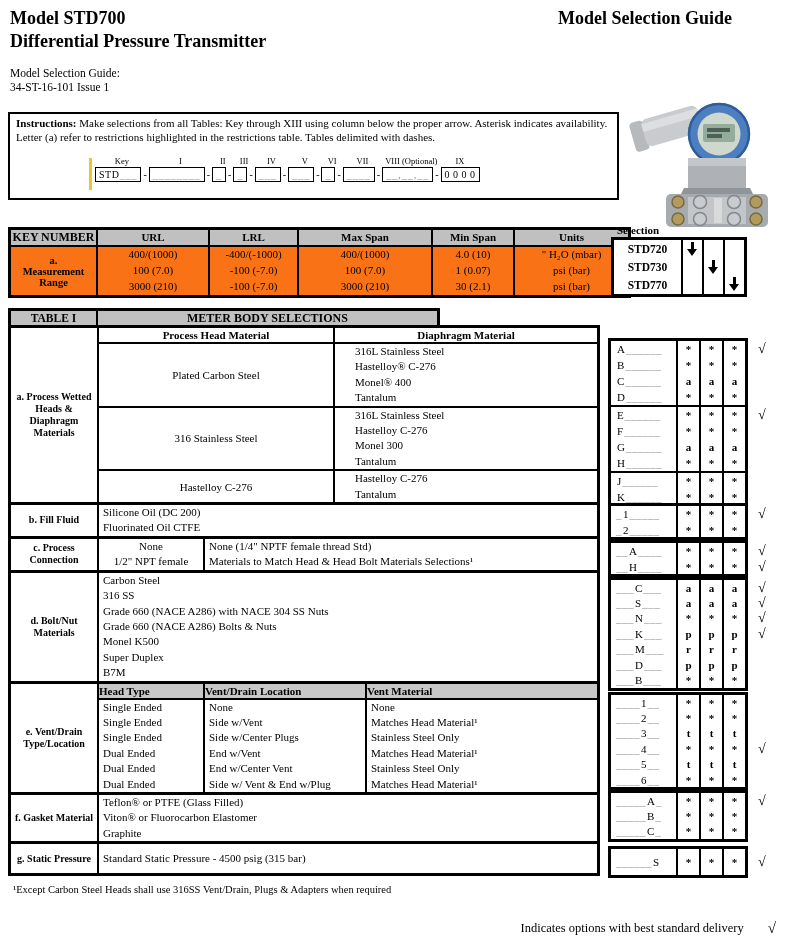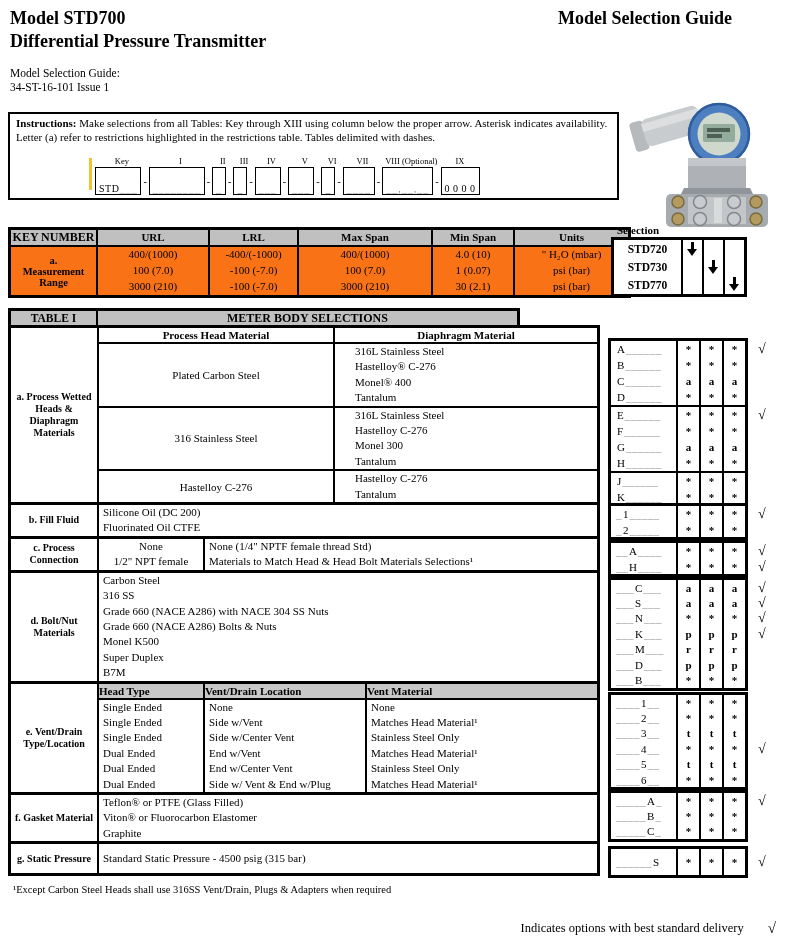--- a/index.html
+++ b/index.html
@@ -18,22 +18,22 @@
   .g-doc{left:10px;top:80px}
 
   
   .instr{left:8px;top:112px;width:611px;height:88px;border:2px solid #000;padding:3px 6px}
   .instr-text{font-size:11px;line-height:13.5px}
   .yellowline{position:absolute;left:79px;top:44px;width:3px;height:32px;background:#ecc52f}
   .keyrow{position:absolute;left:85px;top:42px;display:flex;align-items:flex-end}
   .kfield{display:flex;flex-direction:column;align-items:center}
   .klabel{font-size:8.5px;line-height:11px;white-space:nowrap}
   .kline{display:flex;align-items:center}
-  .kbox{border:1.5px solid #000;height:28px;padding:0 3px;font-size:10px;
-        display:flex;align-items:flex-end;white-space:nowrap}
+  .kbox{border:1.5px solid #000;height:15px;padding:0 3px;font-size:10px;
+        display:flex;align-items:center;white-space:nowrap}
   .ksolid{letter-spacing:0.5px}
   .ksep{margin:0 2px;font-size:10px}
   .keyrow .kfield:last-of-type .ksep{display:none}
   .dash{color:#8a8a8a;letter-spacing:1px}
 
   
   .device{left:618px;top:100px}
 
   
   .keytable{left:8px;top:227px;width:623px;border:3px solid #000;font-size:11px;background:#f97316}
@@ -62,21 +62,21 @@
   .ksel-models{flex:1}
   .ksel-model{height:18px;line-height:18px;text-align:center;font-size:11.5px;font-weight:600}
   .acol{flex:0 0 21px;border-left:2.5px solid #000;position:relative}
   .dn-arrow{position:absolute;left:50%;margin-left:-6px;width:12px;height:15px}
   .dn-arrow::before{content:"";position:absolute;left:4.5px;top:0;width:3px;height:8px;background:#000}
   .dn-arrow::after{content:"";position:absolute;left:0.5px;top:7px;border-left:5.5px solid transparent;
                    border-right:5.5px solid transparent;border-top:7.5px solid #000}
   .a-pos0{top:2px}.a-pos1{top:20px}.a-pos2{top:37px}
 
   
-  .t1head{left:8px;top:308px;width:512px;height:17px;background:#c0c0c0;border:3px solid #000;
+  .t1head{left:8px;top:308px;width:432px;height:17px;background:#c0c0c0;border:3px solid #000;
           border-bottom:none;display:flex;font-weight:bold}
   .t1title{flex:0 0 87px;border-right:2.5px solid #000;text-align:center;line-height:14px;font-size:11.5px}
   .t1heading{flex:1;text-align:center;line-height:14px;font-size:12px}
   .t1body{left:8px;top:325px;width:592px;border:3px solid #000;background:#fff;font-size:11px}
   .sec{display:flex;border-top:3px solid #000}
   .sec:first-child{border-top:none}
   .sec-label{flex:0 0 88px;border-right:2.5px solid #000;display:flex;align-items:center;
              justify-content:center;text-align:center;font-weight:bold;font-size:10px;
              line-height:12px;padding:1px 2px}
   .sec-content{flex:1;min-width:0}
@@ -447,21 +447,21 @@
             </div>
 
             <div class="e-row">
               <div class="e-c1">Single Ended</div>
               <div class="e-c2">Side w/Vent</div>
               <div class="e-c3">Matches Head Material¹</div>
             </div>
 
             <div class="e-row">
               <div class="e-c1">Single Ended</div>
-              <div class="e-c2">Side w/Center Vent</div>
+              <div class="e-c2">Side w/Center Plugs</div>
               <div class="e-c3">Stainless Steel Only</div>
             </div>
 
             <div class="e-row">
               <div class="e-c1">Dual Ended</div>
               <div class="e-c2">End w/Vent</div>
               <div class="e-c3">Matches Head Material¹</div>
             </div>
 
             <div class="e-row">

